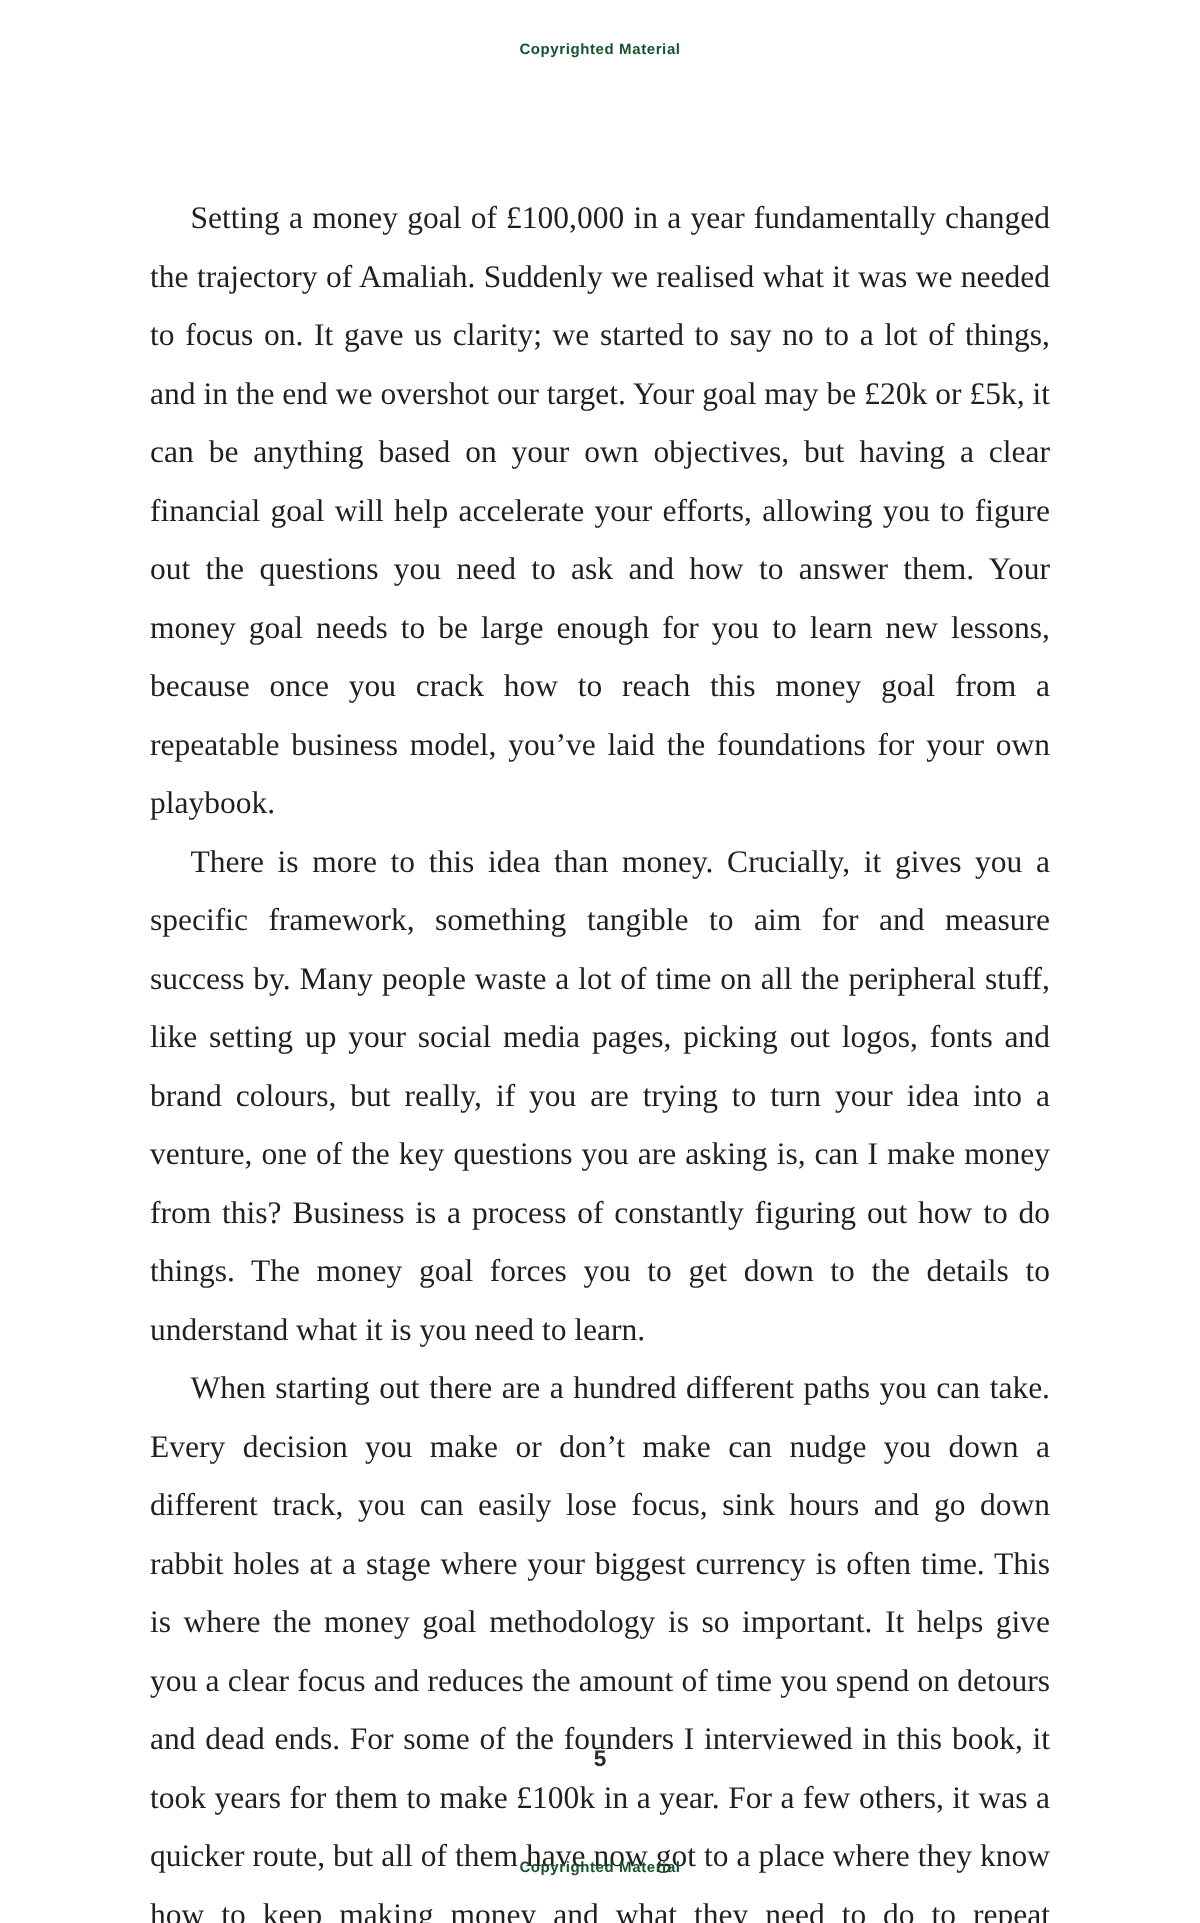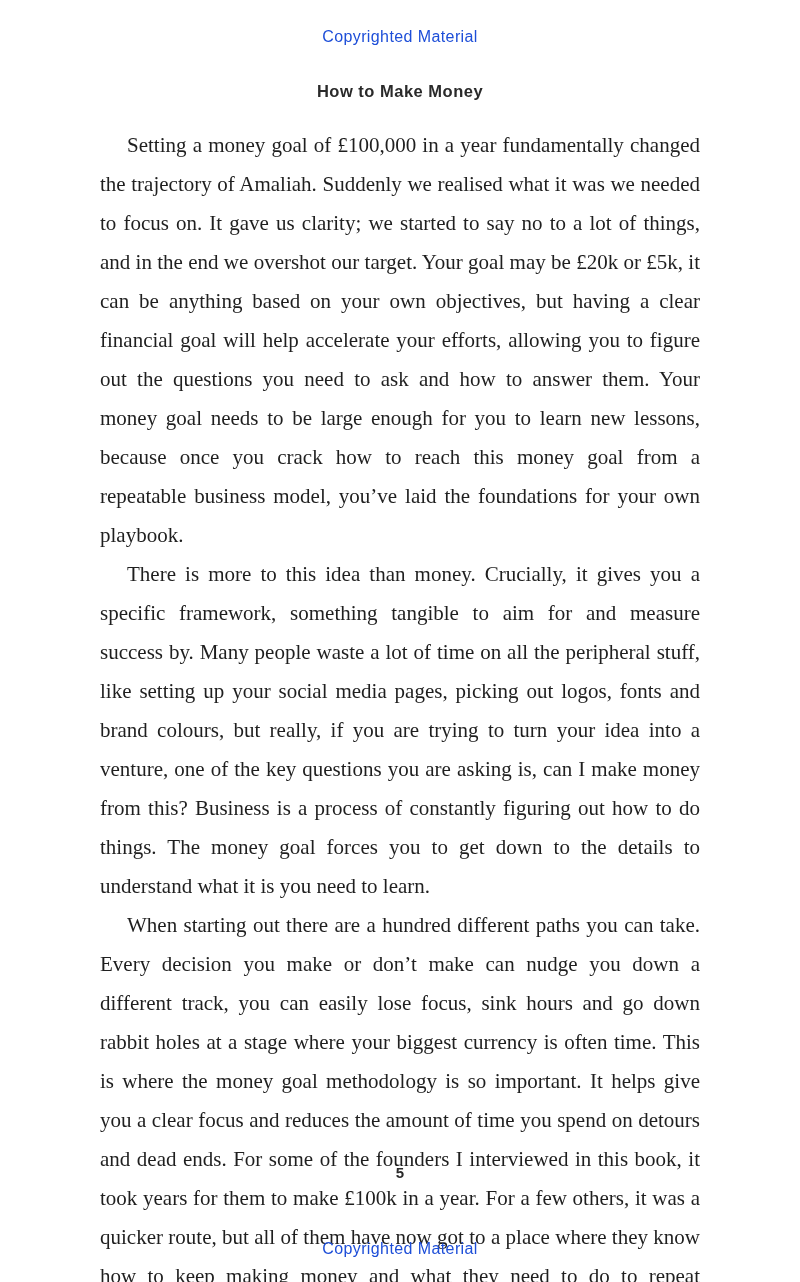--- a/index.html
+++ b/index.html
@@ -15,24 +15,24 @@
     font-family: "Liberation Serif", serif;
     color: #1f1f1f;
     overflow: hidden;
   }
   .copyright-notice {
     position: absolute;
     left: 0;
     width: 100%;
     text-align: center;
     font-family: "Liberation Sans", sans-serif;
-    font-size: 16px;
-    font-weight: 400;
+    font-size: 10px;
+    font-weight: 700;
     letter-spacing: 0.4px;
-    color: #1d4ed8;
+    color: #14532d;
   }
   .copyright-top { top: 28px; }
   .copyright-bottom { top: 1240px; }
   .running-head {
     position: absolute;
     top: 82px;
     left: 0;
     width: 100%;
     text-align: center;
     font-family: "Liberation Sans", sans-serif;
@@ -68,21 +68,20 @@
     color: #2a2a2a;
   }
 </style>
 </head>
 <body>
 
 <div class="page">
 
   <div class="copyright-notice copyright-top">Copyrighted Material</div>
 
-  <div class="running-head">How to Make Money</div>
 
   <div class="text-block">
     <p>Setting a money goal of £100,000 in a year fundamentally changed the trajectory of Amaliah. Suddenly we realised what it was we needed to focus on. It gave us clarity; we started to say no to a lot of things, and in the end we overshot our target. Your goal may be £20k or £5k, it can be anything based on your own objectives, but having a clear financial goal will help accelerate your efforts, allowing you to figure out the questions you need to ask and how to answer them. Your money goal needs to be large enough for you to learn new lessons, because once you crack how to reach this money goal from a repeatable business model, you’ve laid the foundations for your own playbook.</p>
     <p>There is more to this idea than money. Crucially, it gives you a specific framework, something tangible to aim for and measure success by. Many people waste a lot of time on all the peripheral stuff, like setting up your social media pages, picking out logos, fonts and brand colours, but really, if you are trying to turn your idea into a venture, one of the key questions you are asking is, can I make money from this? Business is a process of constantly figuring out how to do things. The money goal forces you to get down to the details to understand what it is you need to learn.</p>
     <p>When starting out there are a hundred different paths you can take. Every decision you make or don’t make can nudge you down a different track, you can easily lose focus, sink hours and go down rabbit holes at a stage where your biggest currency is often time. This is where the money goal methodology is so important. It helps give you a clear focus and reduces the amount of time you spend on detours and dead ends. For some of the founders I interviewed in this book, it took years for them to make £100k in a year. For a few others, it was a quicker route, but all of them have now got to a place where they know how to keep making money and what they need to do to repeat business and scale. This is where you want to get to too.</p>
   </div>
 
   <div class="page-number">5</div>
 
   <div class="copyright-notice copyright-bottom">Copyrighted Material</div>

